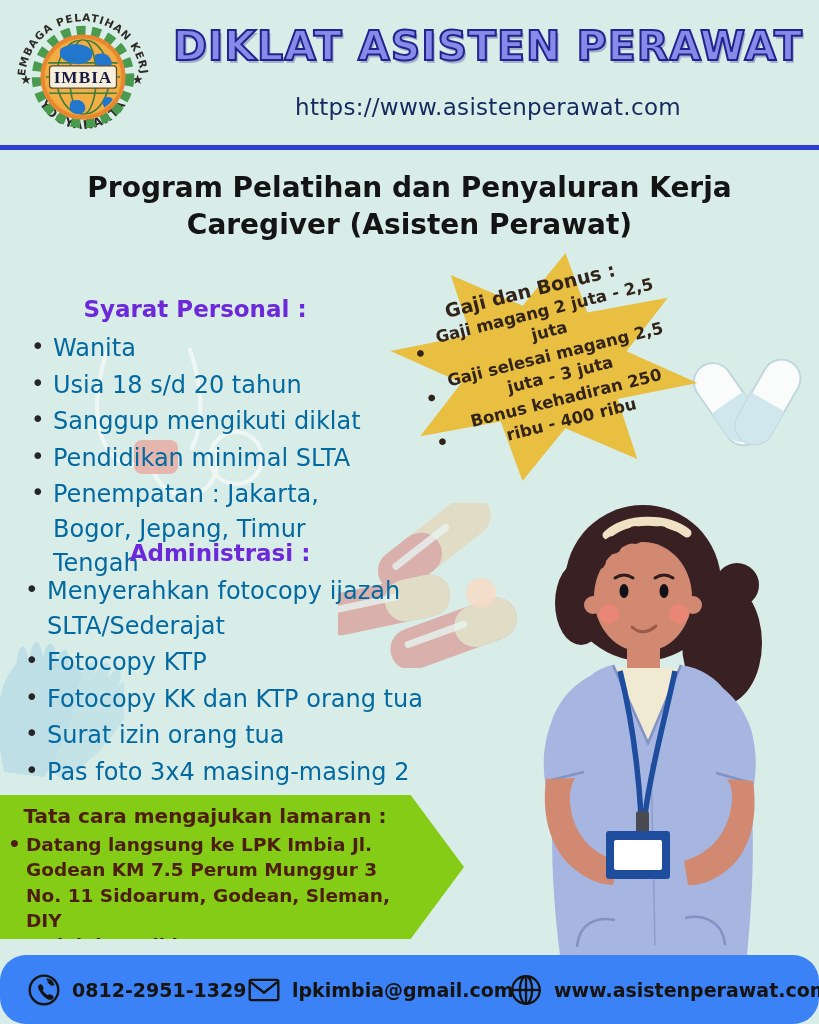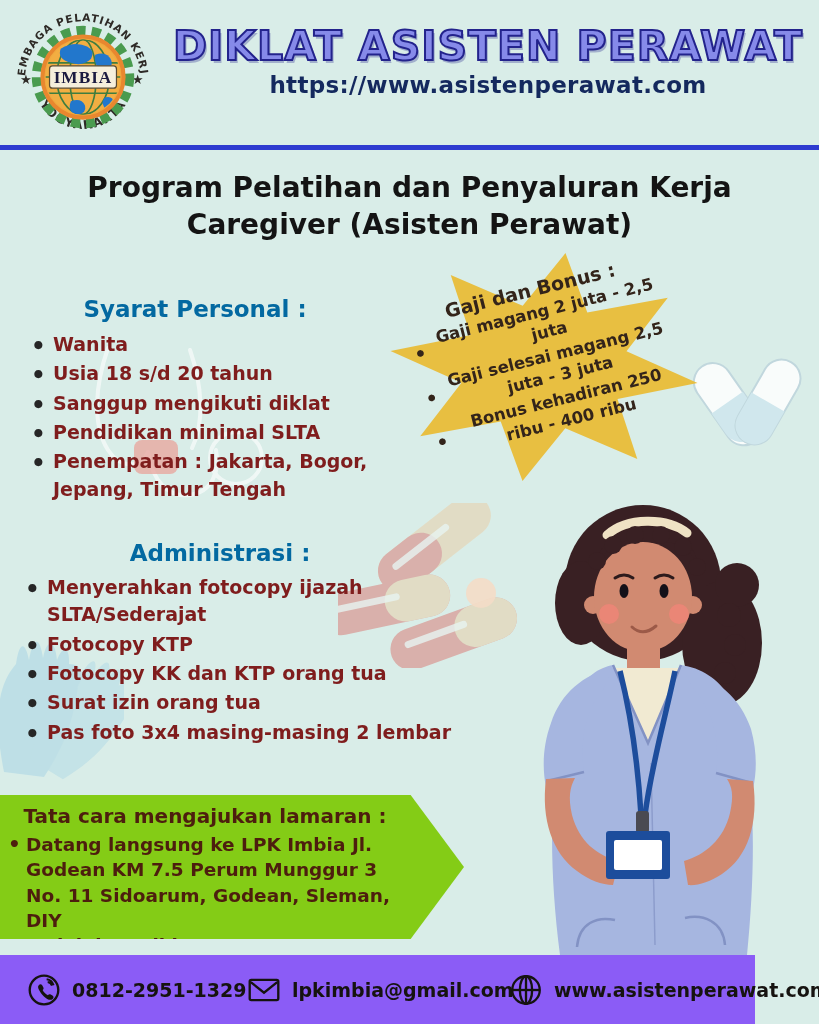--- a/index.html
+++ b/index.html
@@ -9,32 +9,32 @@
   }
   
   .header{position:absolute;left:0;top:0;width:819px;height:146px;}
   .logo{position:absolute;left:12px;top:4px;width:142px;height:142px;}
   .title-wrap{position:absolute;left:168px;top:22px;width:640px;text-align:center;}
   .big-title{
     font-size:41px;font-weight:800;letter-spacing:1px;color:#868ae9;
     -webkit-text-stroke:2px #23238c; text-shadow:2px 3px 0 rgba(35,35,140,.30);
     white-space:nowrap;
   }
-  .url{margin-top:2px;font-size:23px;font-weight:700;color:#14295e;letter-spacing:.3px;}
+  .url{margin-top:24px;font-size:23px;font-weight:400;color:#14295e;letter-spacing:.3px;}
   .divider{position:absolute;left:0;top:145px;width:819px;height:5px;background:#2e3cd0;}
   
   .main-title{position:absolute;left:30px;top:170px;width:759px;text-align:center;
     font-size:28px;line-height:1.32;font-weight:800;color:#141414;}
   
-  .sec-head{position:absolute;font-size:23px;font-weight:800;color:#0369a1;text-align:center;}
+  .sec-head{position:absolute;font-size:23px;font-weight:800;color:#6d28d9;text-align:center;}
   .syarat-head{left:30px;top:296px;width:330px;}
   .admin-head{left:30px;top:540px;width:380px;}
   ul.plain{list-style:none;margin:0;padding:0;}
-  ul.plain li{position:relative;padding-left:27px;font-size:19px;line-height:1.44;
-    color:#7f1d1d;font-weight:700;margin-bottom:2px;}
+  ul.plain li{position:relative;padding-left:27px;font-size:24px;line-height:1.44;
+    color:#0369a1;font-weight:400;margin-bottom:2px;}
   ul.plain li::before{content:"•";position:absolute;left:5px;top:-1px;font-size:23px;color:#262626;}
   .syarat-list{position:absolute;left:26px;top:331px;width:362px;}
   .admin-list{position:absolute;left:20px;top:574px;width:444px;}
   
   .star{position:absolute;left:383px;top:247px;width:322px;height:240px;}
   .star svg{position:absolute;inset:0;}
   .star-content{position:absolute;left:36px;top:30px;width:255px;transform:rotate(-14deg);
     color:#33241a;}
   .star-content .gaji-head{font-size:19px;font-weight:800;text-align:center;margin-bottom:2px;}
   .star-content ul{list-style:none;margin:0;padding:0;}
@@ -42,21 +42,21 @@
     font-size:16.5px;font-weight:600;line-height:1.28;margin-bottom:3px;}
   .star-content li::before{content:"•";position:absolute;left:0;top:.55em;font-size:19px;}
   
   .tata{position:absolute;left:0;top:795px;width:464px;height:144px;background:#84cc16;
     clip-path:polygon(0 0,88.5% 0,100% 50%,88.5% 100%,0 100%);color:#4d1e0e;padding-top:9px;box-sizing:border-box;}
   .tata-head{font-size:20px;font-weight:800;text-align:center;width:410px;margin-bottom:4px;}
   .tata ul{list-style:none;margin:0;padding:0 0 0 2px;width:400px;}
   .tata li{position:relative;padding-left:24px;font-size:18.5px;font-weight:600;line-height:1.37;}
   .tata li::before{content:"•";position:absolute;left:6px;top:-1px;font-size:20px;}
   
-  .footer{position:absolute;left:0;top:955px;width:755px;height:69px;background:#8b5cf6;z-index:6;}
+  .footer{position:absolute;left:0;top:955px;width:819px;height:69px;background:#3b82f6;z-index:6;border-radius:26px;}
   .contact{position:absolute;top:0;height:69px;display:flex;align-items:center;gap:10px;
     font-size:19px;font-weight:800;color:#161310;white-space:nowrap;}
   .c-phone{left:26px;} .c-email{left:246px;} .c-web{left:508px;}
   .contact svg{display:block;}
   
   .nurse{position:absolute;left:485px;top:475px;width:334px;height:480px;z-index:2;}
   .deco{position:absolute;z-index:0;}
   .steth{left:40px;top:330px;}
   .caps-blue{left:688px;top:352px;}
   .caps-red{left:338px;top:503px;opacity:.38;}

